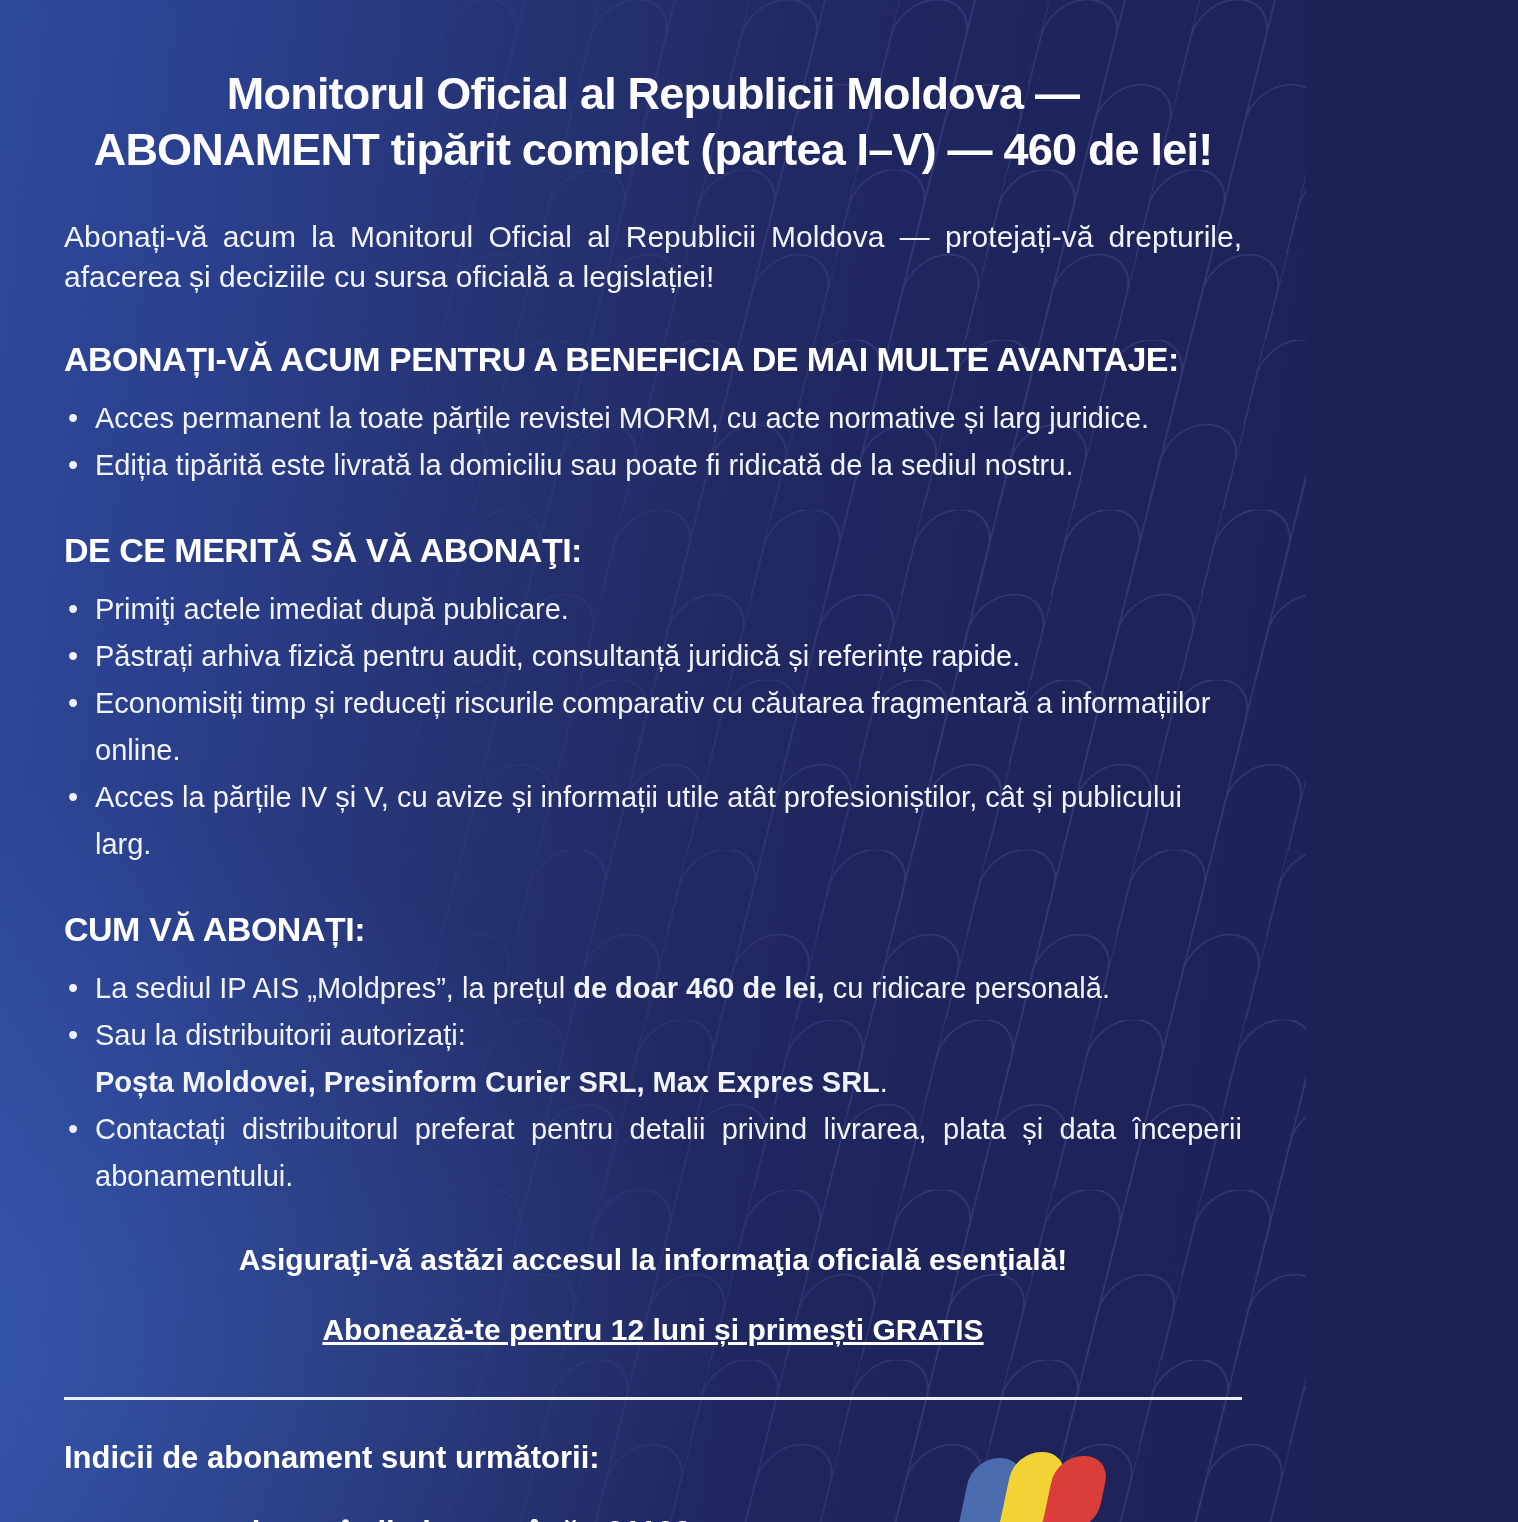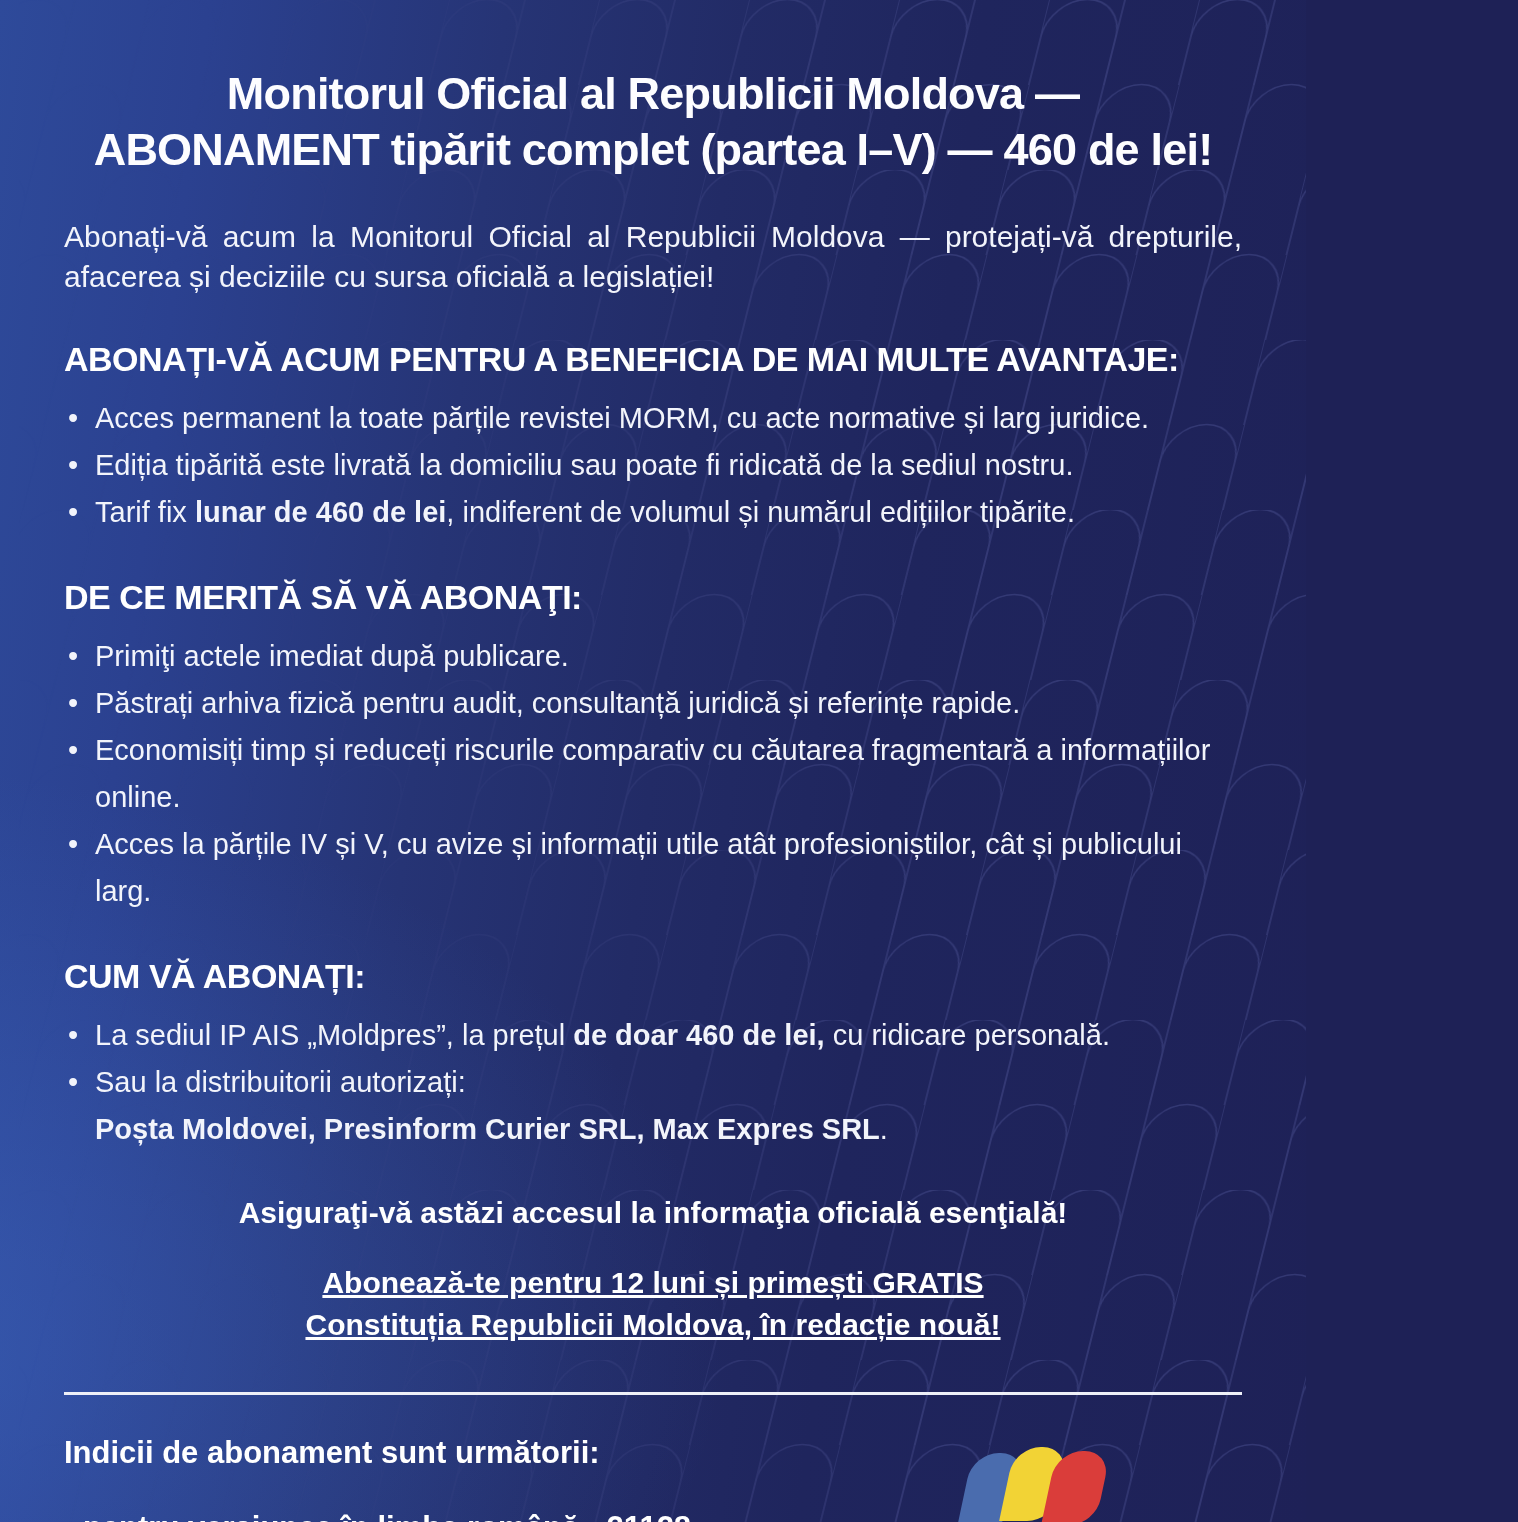--- a/index.html
+++ b/index.html
@@ -163,43 +163,42 @@
       <div>Monitorul Oficial al Republicii Moldova —</div>
       <div>ABONAMENT tipărit complet (partea I–V) — 460 de lei!</div>
     </div>
 
     <p class="intro">Abonați-vă acum la Monitorul Oficial al Republicii Moldova — protejați-vă drepturile, afacerea și deciziile cu sursa oficială a legislației!</p>
 
     <div class="section-heading">ABONAȚI-VĂ ACUM PENTRU A BENEFICIA DE MAI MULTE AVANTAJE:</div>
     <ul class="bullets">
       <li><span>Acces permanent la toate părțile revistei MORM, cu acte normative și larg juridice.</span></li>
       <li><span>Ediția tipărită este livrată la domiciliu sau poate fi ridicată de la sediul nostru.</span></li>
-      <li><span>Tarif fix </span><b>lunar de 460 de lei</b><span>, indiferent de volumul și numărul edițiilor tipărite.</span></li>
     </ul>
 
     <div class="section-heading">DE CE MERITĂ SĂ VĂ ABONAŢI:</div>
     <ul class="bullets">
       <li><span>Primiţi actele imediat după publicare.</span></li>
       <li><span>Păstrați arhiva fizică pentru audit, consultanță juridică și referințe rapide.</span></li>
       <li><span>Economisiți timp și reduceți riscurile comparativ cu căutarea fragmentară a informațiilor online.</span></li>
       <li><span>Acces la părțile IV și V, cu avize și informații utile atât profesioniștilor, cât și publicului larg.</span></li>
     </ul>
 
     <div class="section-heading">CUM VĂ ABONAȚI:</div>
     <ul class="bullets">
       <li><span>La sediul IP AIS „Moldpres”, la prețul </span><b>de doar 460 de lei,</b><span> cu ridicare personală.</span></li>
       <li><span>Sau la distribuitorii autorizați:</span></li>
       <li class="no-dot"><b>Poșta Moldovei, Presinform Curier SRL, Max Expres SRL</b><span>.</span></li>
+      <li class="justified"><span>Contactați distribuitorul preferat pentru detalii privind livrarea, plata și data începerii abonamentului.</span></li>
     </ul>
 
     <div class="cta-line-1">Asiguraţi-vă astăzi accesul la informaţia oficială esenţială!</div>
 
     <div class="cta-block">
       <div>Abonează-te pentru 12 luni și primești GRATIS</div>
-      <div>Constituția Republicii Moldova, în redacție nouă!</div>
     </div>
 
     <hr class="separator">
 
     <div class="footer-row">
 
       <div class="footer-texts">
         <div class="footer-heading">Indicii de abonament sunt următorii:</div>
         <div class="footer-indices">
           <div>- pentru versiunea în limba română - 21128;</div>

